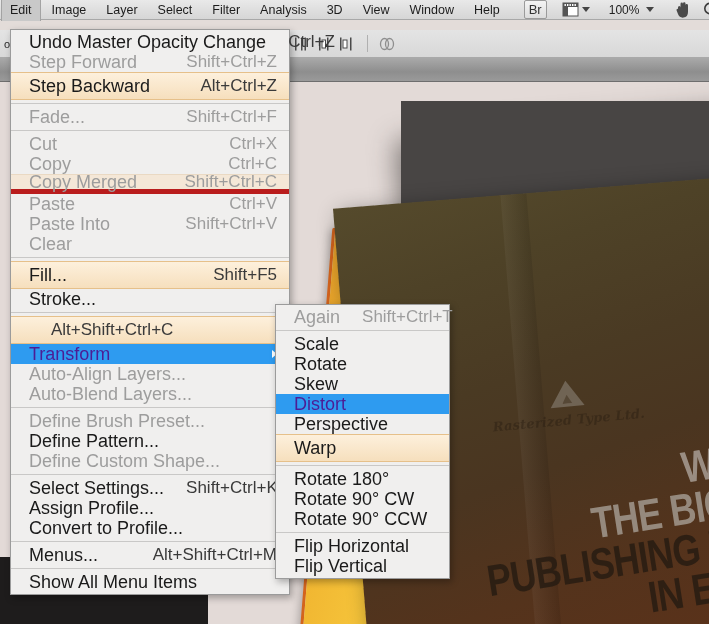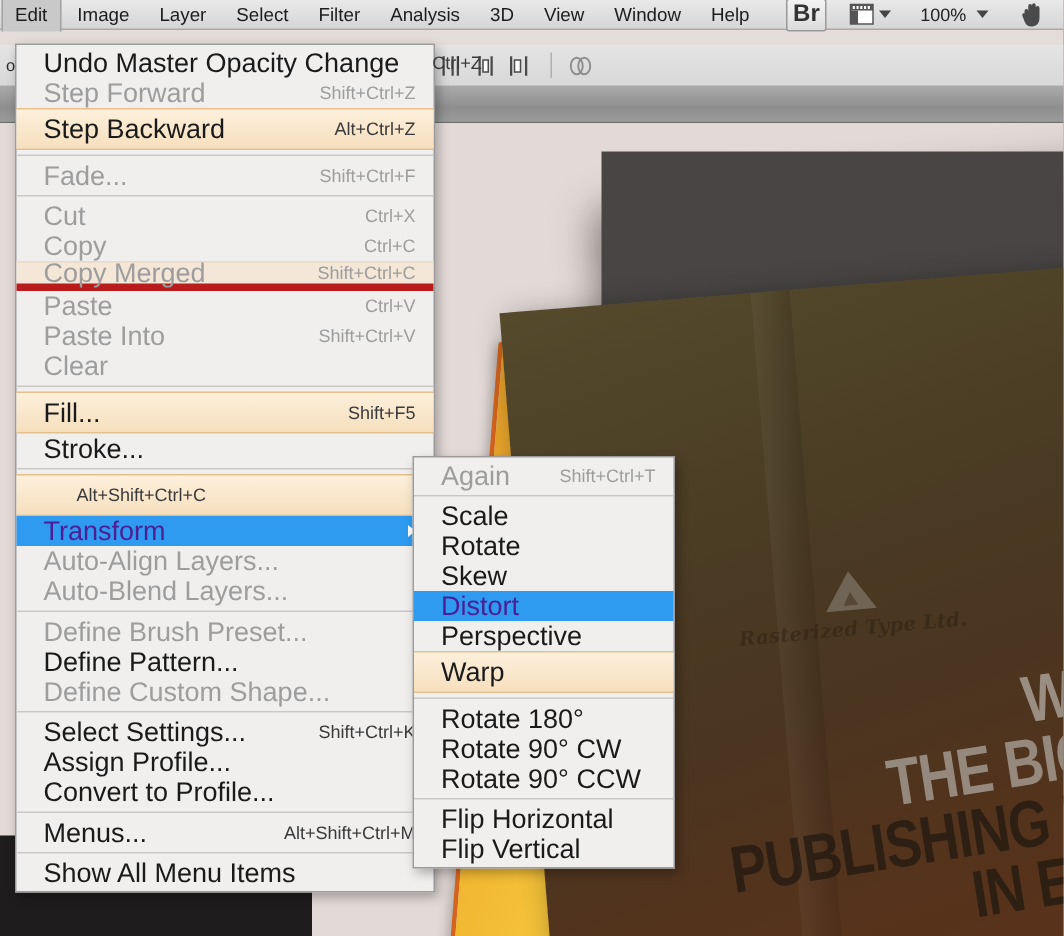--- a/index.html
+++ b/index.html
@@ -117,21 +117,21 @@
     font-size: 12.5px; color: #1c1c1c;
     z-index: 40;
   }
   .mi { padding: 5px 9px; margin: 0 1px; white-space: nowrap; cursor: default; }
   .mi.active { background: #c9c9c9; border: 1px solid #a3a3a3; border-bottom: none; padding: 4px 8px; }
   .mb-spacer { flex: 1 1 auto; }
   .mb-sep { width: 1px; height: 18px; background: #b4b4b4; margin: 0 7px; }
   .br-btn {
     border: 1px solid #9a9a9a; border-radius: 2px;
     background: linear-gradient(#f4f4f4,#dcdcdc);
-    font-size: 16px; font-weight: bold; color: #333;
+    font-size: 13px; font-weight: normal; color: #333;
     padding: 2px 4px; line-height: 1;
   }
   .icon-btn { display: inline-flex; align-items: center; gap: 3px; padding: 2px 5px; }
   .caret { width: 0; height: 0; border-left: 4px solid transparent; border-right: 4px solid transparent; border-top: 5px solid #444; }
   .zoomval { font-size: 12px; color: #222; }
 
   
   .optionsbar {
     position: absolute; left: 0; top: 30px; width: 709px; height: 28px;
     background: linear-gradient(#e4e4e4,#d8d8d8);
@@ -163,21 +163,21 @@
   }
   #edit-menu { left: 10px; top: 29px; width: 280px; }
   #transform-menu { left: 275px; top: 304px; width: 175px; }
 
   .row {
     display: flex; align-items: center; justify-content: space-between;
     height: 20px; padding: 0 12px 0 18px;
     white-space: nowrap; line-height: 20px;
   }
   .row .lbl { font-size: 18px; }
-  .row .acc { font-size: 12px; color: #3a3a3a; margin-left: 22px; }
+  .row .acc { font-size: 17px; color: #3a3a3a; margin-left: 22px; }
   .row.disabled .lbl, .row.disabled .acc { color: #9d9d9d; }
   .row.hover-tan {
     background: linear-gradient(#fdf0dc,#f6dfbd);
     border-top: 1px solid #e6c08a;
     border-bottom: 1px solid #e6c08a;
     height: 28px;
   }
   .row.hover-tan-soft {
     background: #f4e7d7;
     border-top: 1px solid #ead9c3;

